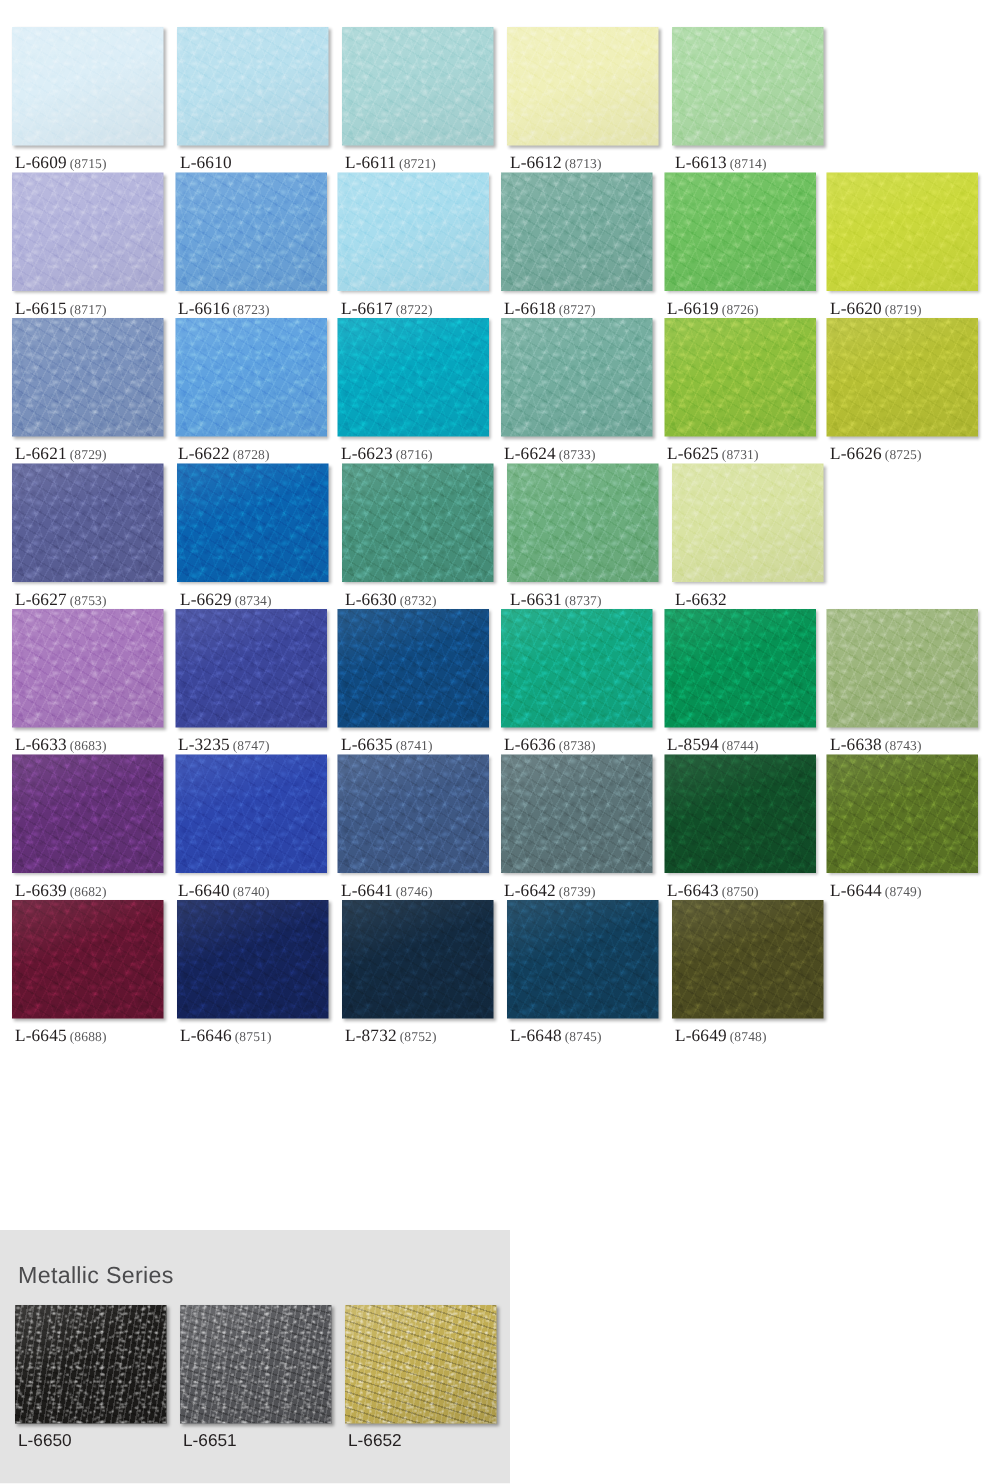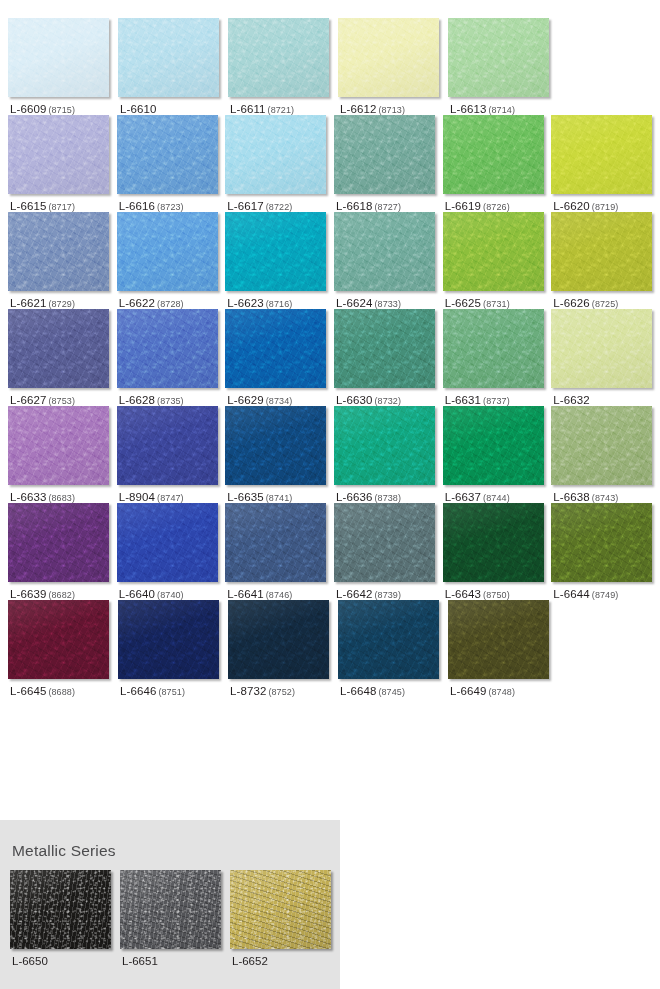--- a/index.html
+++ b/index.html
@@ -12,20 +12,21 @@
     height: 989px;
     font-family: "Liberation Sans", sans-serif;
     position: relative;
     overflow: hidden;
   }
 
   
   #swatch-catalog {
     padding: 18px 0 0 8px;
     box-sizing: border-box;
+    font-family: Liberation Serif, serif;
   }
 
   .swatch-row {
     display: flex;
     gap: 0px;
   }
 
   .swatch-cell {
     width: 110px;
     margin-right: 0px;
@@ -309,28 +310,20 @@
     <div class="swatch-row">
       <div class="swatch-cell">
         <div class="swatch-chip" style="background: rgb(90, 95, 150);">
           <div class="grain"></div>
           <div class="grain2"></div>
           <div class="sheen"></div>
         </div>
         <div class="swatch-label"><span>L-6627</span><span class="swatch-code">(8753)</span></div>
       </div>
       <div class="swatch-cell">
-        <div class="swatch-chip" style="background: rgb(82, 114, 198);">
-          <div class="grain"></div>
-          <div class="grain2"></div>
-          <div class="sheen"></div>
-        </div>
-        <div class="swatch-label"><span>L-6628</span><span class="swatch-code">(8735)</span></div>
-      </div>
-      <div class="swatch-cell">
         <div class="swatch-chip" style="background: rgb(10, 99, 176);">
           <div class="grain"></div>
           <div class="grain2"></div>
           <div class="sheen"></div>
         </div>
         <div class="swatch-label"><span>L-6629</span><span class="swatch-code">(8734)</span></div>
       </div>
       <div class="swatch-cell">
         <div class="swatch-chip" style="background: rgb(71, 145, 123);">
           <div class="grain"></div>
@@ -364,21 +357,21 @@
           <div class="sheen"></div>
         </div>
         <div class="swatch-label"><span>L-6633</span><span class="swatch-code">(8683)</span></div>
       </div>
       <div class="swatch-cell">
         <div class="swatch-chip" style="background: rgb(60, 70, 155);">
           <div class="grain"></div>
           <div class="grain2"></div>
           <div class="sheen"></div>
         </div>
-        <div class="swatch-label"><span>L-8904</span><span class="swatch-code">(8747)</span></div>
+        <div class="swatch-label"><span>L-3235</span><span class="swatch-code">(8747)</span></div>
       </div>
       <div class="swatch-cell">
         <div class="swatch-chip" style="background: rgb(16, 73, 127);">
           <div class="grain"></div>
           <div class="grain2"></div>
           <div class="sheen"></div>
         </div>
         <div class="swatch-label"><span>L-6635</span><span class="swatch-code">(8741)</span></div>
       </div>
       <div class="swatch-cell">
@@ -388,21 +381,21 @@
           <div class="sheen"></div>
         </div>
         <div class="swatch-label"><span>L-6636</span><span class="swatch-code">(8738)</span></div>
       </div>
       <div class="swatch-cell">
         <div class="swatch-chip" style="background: rgb(6, 146, 84);">
           <div class="grain"></div>
           <div class="grain2"></div>
           <div class="sheen"></div>
         </div>
-        <div class="swatch-label"><span>L-6637</span><span class="swatch-code">(8744)</span></div>
+        <div class="swatch-label"><span>L-8594</span><span class="swatch-code">(8744)</span></div>
       </div>
       <div class="swatch-cell">
         <div class="swatch-chip" style="background: rgb(156, 181, 124);">
           <div class="grain"></div>
           <div class="grain2"></div>
           <div class="sheen"></div>
         </div>
         <div class="swatch-label"><span>L-6638</span><span class="swatch-code">(8743)</span></div>
       </div>
     </div>

